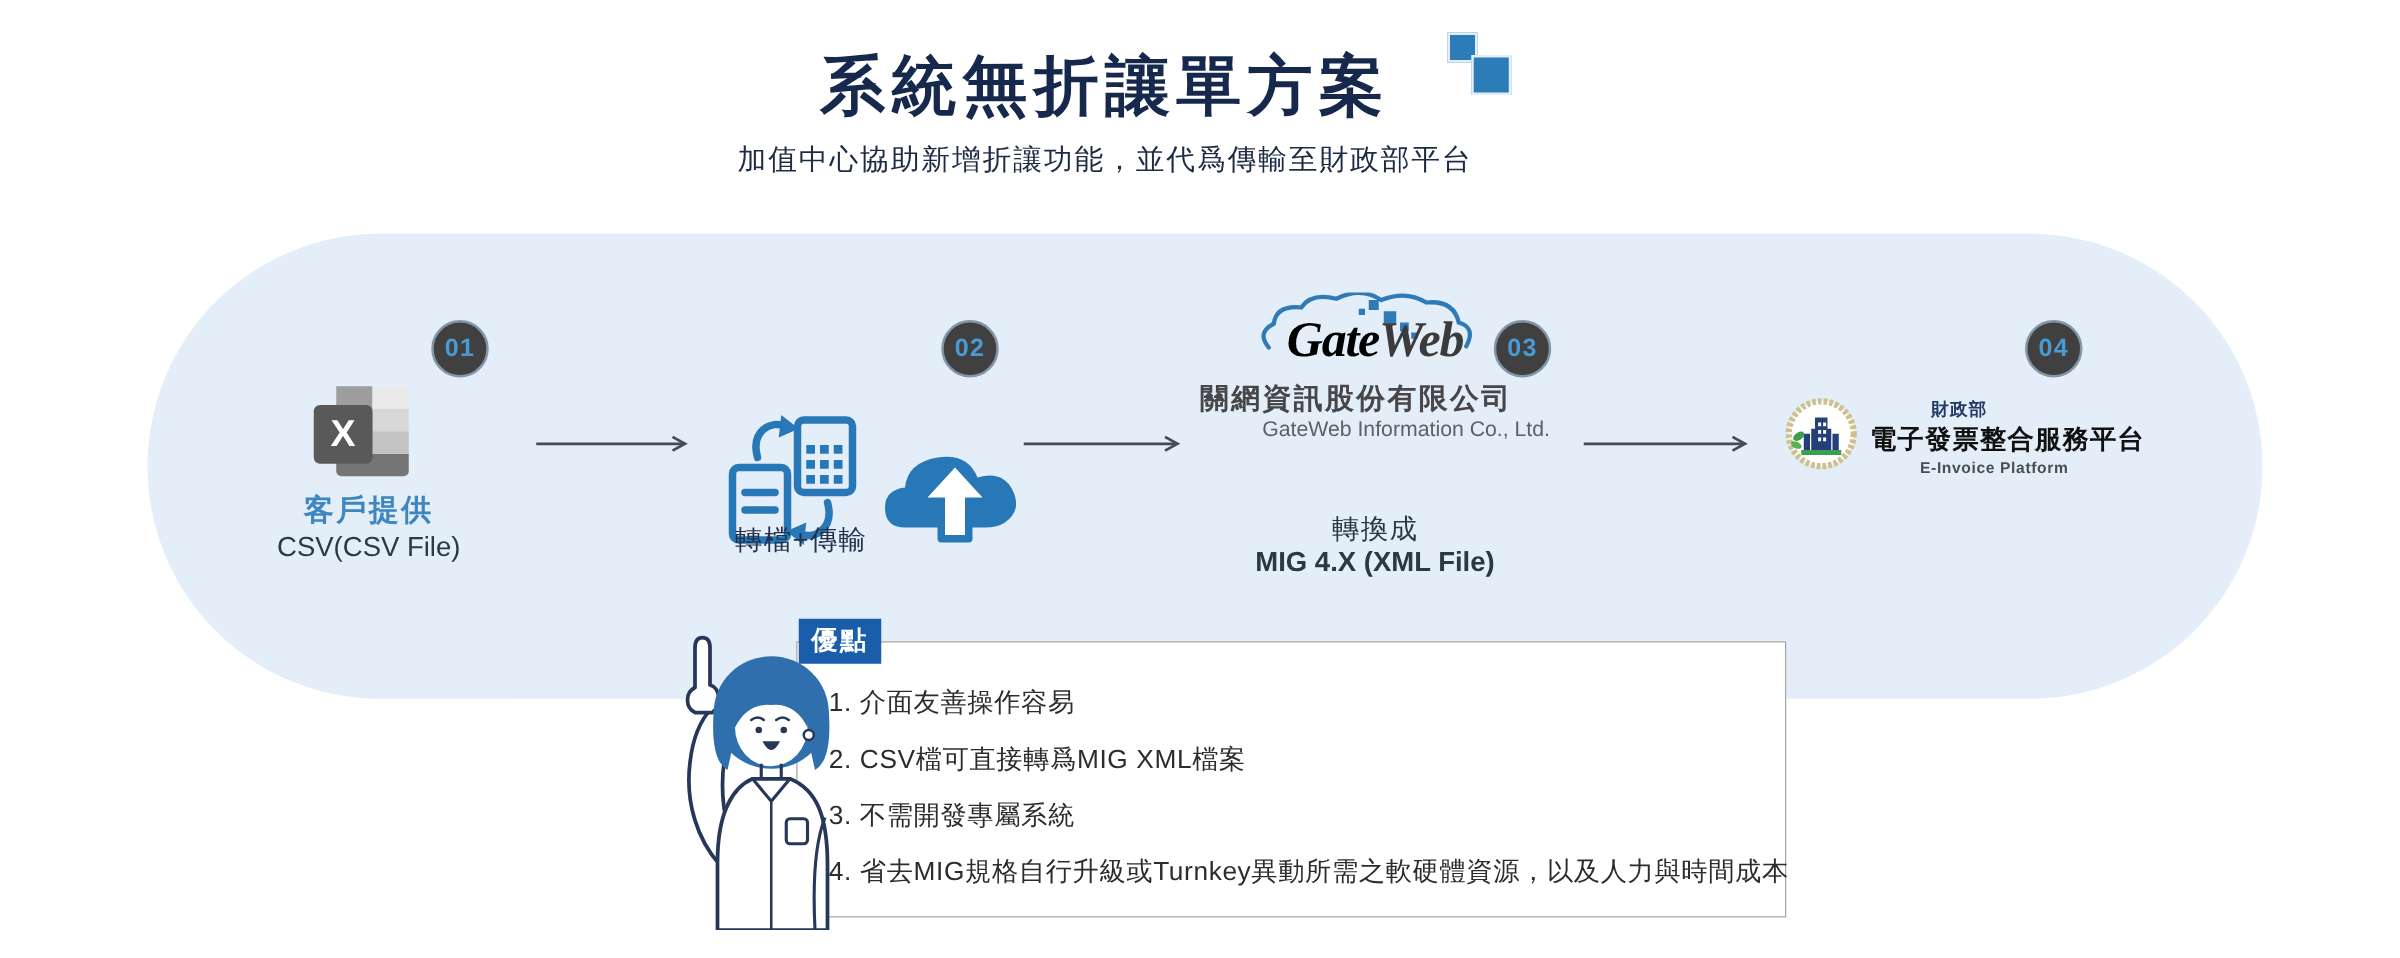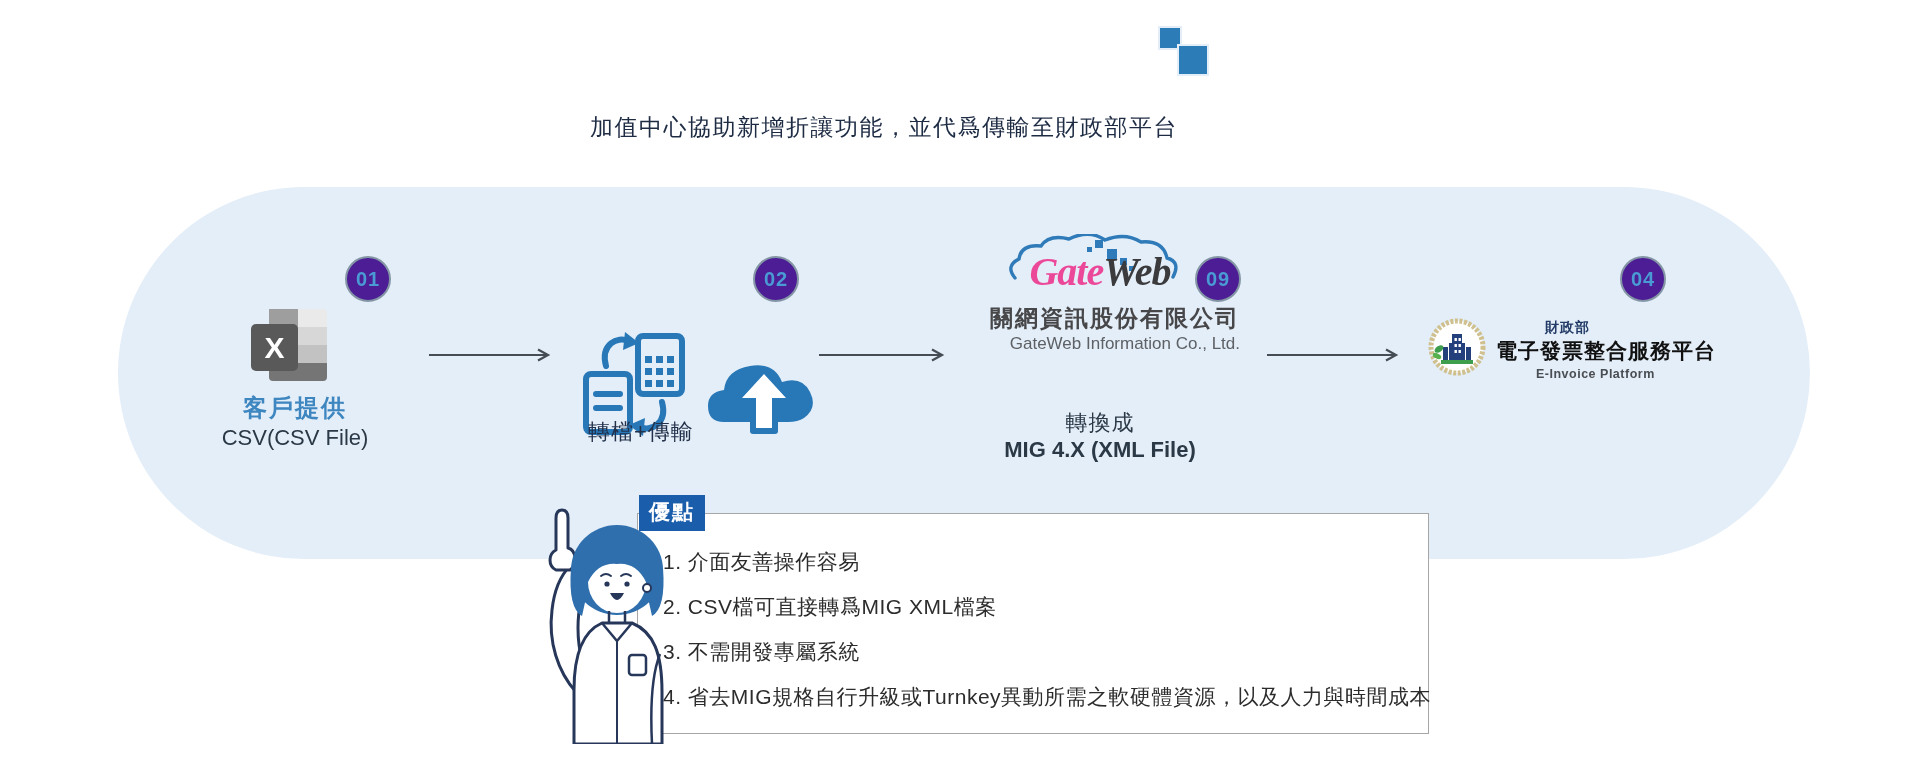--- a/index.html
+++ b/index.html
@@ -13,21 +13,21 @@
   .deco-small{left:1158px;top:26px;width:20px;height:20px;}
   .deco-big{left:1177px;top:44px;width:28px;height:28px;}
   .subtitle{position:absolute;top:112px;left:884px;transform:translateX(-50%);
             font-size:23px;color:#1d2b43;letter-spacing:1.5px;white-space:nowrap;}
 
   
   .pill{position:absolute;left:118px;top:187px;width:1692px;height:372px;
         background:#e4eef8;border-radius:186px;z-index:1;}
 
   
-  .badge{position:absolute;width:46px;height:46px;border-radius:50%;background:#4c1d95;
+  .badge{position:absolute;width:46px;height:46px;border-radius:50%;background:#404040;
          border:2px solid #8496a6;color:#4a9ad4;font-size:20px;font-weight:700;
          display:flex;align-items:center;justify-content:center;letter-spacing:1px;z-index:3;box-sizing:border-box;}
   .badge1{left:345px;top:256px;} .badge2{left:753px;top:256px;}
   .badge3{left:1195px;top:256px;} .badge4{left:1620px;top:256px;}
 
   
   .flow-arrow{position:absolute;z-index:2;}
   .arrow1{left:428px;top:348px;} .arrow2{left:818px;top:348px;} .arrow3{left:1266px;top:348px;}
 
   
@@ -50,22 +50,22 @@
   .convert-icon{position:absolute;left:578px;top:328px;z-index:2;}
   .cloud-icon{position:absolute;left:700px;top:350px;z-index:2;}
   .step2-label{position:absolute;left:588px;top:417px;width:210px;text-align:left;z-index:2;
                font-size:22px;color:#22304a;letter-spacing:1px;}
 
   
   .gw-logo{position:absolute;left:985px;top:234px;width:230px;height:72px;z-index:2;}
   .gw-cloud{position:absolute;left:18px;top:0;}
   .gw-text{position:absolute;left:0;top:14px;width:100%;text-align:center;white-space:nowrap;
            font-family:"Liberation Serif",serif;font-style:italic;font-weight:600;font-size:40px;letter-spacing:-1px;}
-  .gw-gate{color:#ec4899;} .gw-web{color:#3b3b3d;}
-  .gw-company{position:absolute;left:960px;top:303px;width:280px;text-align:right;z-index:2;
+  .gw-gate{color:#000000;} .gw-web{color:#3b3b3d;}
+  .gw-company{position:absolute;left:960px;top:303px;width:280px;text-align:left;z-index:2;
               font-size:23px;font-weight:600;color:#474749;letter-spacing:2px;}
   .gw-company-en{position:absolute;left:960px;top:334px;width:280px;text-align:right;z-index:2;
                  font-size:17px;color:#5d6165;}
   .step3-label{position:absolute;left:1000px;top:408px;width:200px;text-align:center;z-index:2;
                font-size:22px;color:#2b3947;letter-spacing:1px;}
   .step3-sub{position:absolute;left:1000px;top:437px;width:200px;text-align:center;z-index:2;
              font-size:22px;color:#2b3947;font-weight:bold;}
 
   
   .einv-logo{position:absolute;left:1427px;top:317px;z-index:2;}
@@ -85,29 +85,30 @@
   .adv-i1{top:548px;} .adv-i2{top:593px;} .adv-i3{top:638px;} .adv-i4{top:683px;}
 
   
   .person{position:absolute;left:510px;top:492px;z-index:6;}
 </style>
 </head>
 <body>
 
 <div id="canvas">
 
+  <div class="title">系統無折讓單方案</div>
   <div class="deco-sq deco-small"></div>
   <div class="deco-sq deco-big"></div>
   <div class="subtitle">加值中心協助新增折讓功能，並代爲傳輸至財政部平台</div>
 
   <div class="pill"></div>
 
   <div class="badge badge1">01</div>
   <div class="badge badge2">02</div>
-  <div class="badge badge3">09</div>
+  <div class="badge badge3">03</div>
   <div class="badge badge4">04</div>
 
   <svg class="flow-arrow arrow1" width="128" height="14">
     <line x1="1" y1="7" x2="118" y2="7" stroke="#454c54" stroke-width="2.2"></line>
     <path d="M110 1.5 L120 7 L110 12.5" fill="none" stroke="#454c54" stroke-width="2.2"></path>
   </svg>
   <svg class="flow-arrow arrow2" width="132" height="14">
     <line x1="1" y1="7" x2="122" y2="7" stroke="#454c54" stroke-width="2.2"></line>
     <path d="M114 1.5 L124 7 L114 12.5" fill="none" stroke="#454c54" stroke-width="2.2"></path>
   </svg>

